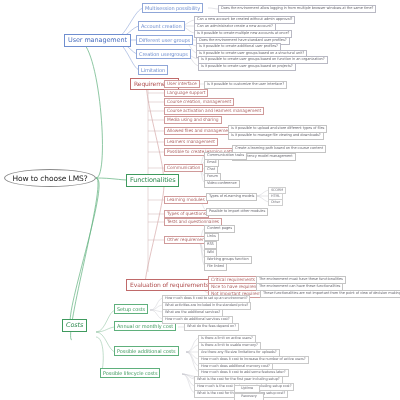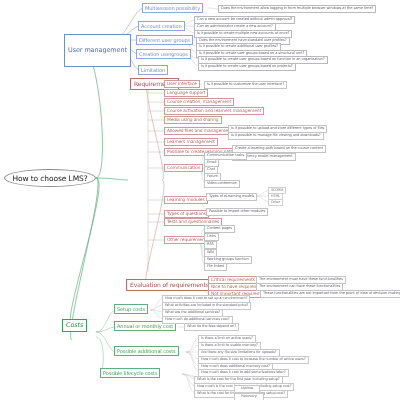--- a/index.html
+++ b/index.html
@@ -7,21 +7,21 @@
        font-family:"DejaVu Sans","Liberation Sans",sans-serif;}
   #map{position:relative;width:400px;height:400px;}
   svg.links{position:absolute;left:0;top:0;width:400px;height:400px;}
   .node{position:absolute;box-sizing:border-box;background:#ffffff;
         border:1px solid #999;white-space:nowrap;overflow:hidden;
         line-height:1;letter-spacing:-0.1px;}
   .root{border:1px solid #8a8a8a;border-radius:50%;color:#1a1a1a;
         font-size:7.5px;text-align:center;padding-top:5px;height:18px;}
   .l1{border-color:#3f9a5e;color:#2f8a50;font-size:6.5px;padding:2px 3px;}
   .l2g{border-color:#5fb07c;color:#3f9a5e;font-size:5px;padding:1.5px 2px;}
-  .l1b{border-color:#6f8ecf;color:#4a6fbf;font-size:6.5px;padding:12px 3px;}
+  .l1b{border-color:#6f8ecf;color:#4a6fbf;font-size:6.5px;padding:2px 3px;}
   .l2b{border-color:#8fa6d8;color:#6f8ecf;font-size:5px;padding:1.5px 2px;}
   .l3b{border-color:#b9b9c4;color:#6a6a72;font-size:3.6px;padding:1px 2px;}
   .l1r{border-color:#c06a6a;color:#b05050;font-size:6px;padding:2px 3px;}
   .l2r{border-color:#d09a9a;color:#b06a6a;font-size:4.4px;padding:1px 2px;}
   .l3r{border-color:#c4c4c4;color:#6a6a72;font-size:3.6px;padding:1px 2px;}
   .l4r{border-color:#cfcfcf;color:#76767e;font-size:3.4px;padding:1px 2px;}
   .l3g{border-color:#c9c9c9;color:#6e6e76;font-size:3.5px;padding:1px 2px;}
 </style>
 </head>
 <body>
@@ -128,20 +128,21 @@
       <path d="M182,374 C190,374 188,386 196,386"></path>
       <path d="M182,374 C190,374 188,393 196,393"></path>
       <path d="M182,374 C192,374 230,388 236,388"></path>
       <path d="M182,374 C192,374 230,396 236,396"></path>
     </g>
   </svg>
 
   <div class="node root" style="left:4px;top:169px;width:92px;">How to choose LMS?</div>
 
   <div class="node l1b" style="left:64px;top:34px;">User management</div>
+  <div class="node l1" style="left:126px;top:174px;">Functionalities</div>
   <div class="node l1" style="left:62px;top:319px;font-style:italic;">Costs</div>
 
   <div class="node l2b" style="left:142px;top:3px;">Multisession possibility</div>
   <div class="node l2b" style="left:138px;top:21px;">Account creation</div>
   <div class="node l2b" style="left:136px;top:35px;">Different user groups</div>
   <div class="node l2b" style="left:136px;top:49px;">Creation usergroups</div>
   <div class="node l2b" style="left:138px;top:65px;">Limitation</div>
 
   <div class="node l3b" style="left:218px;top:5px;">Does the environment allow logging in from multiple browser windows at the same time?</div>
   <div class="node l3b" style="left:194px;top:16px;">Can a new account be created without admin approval?</div>

